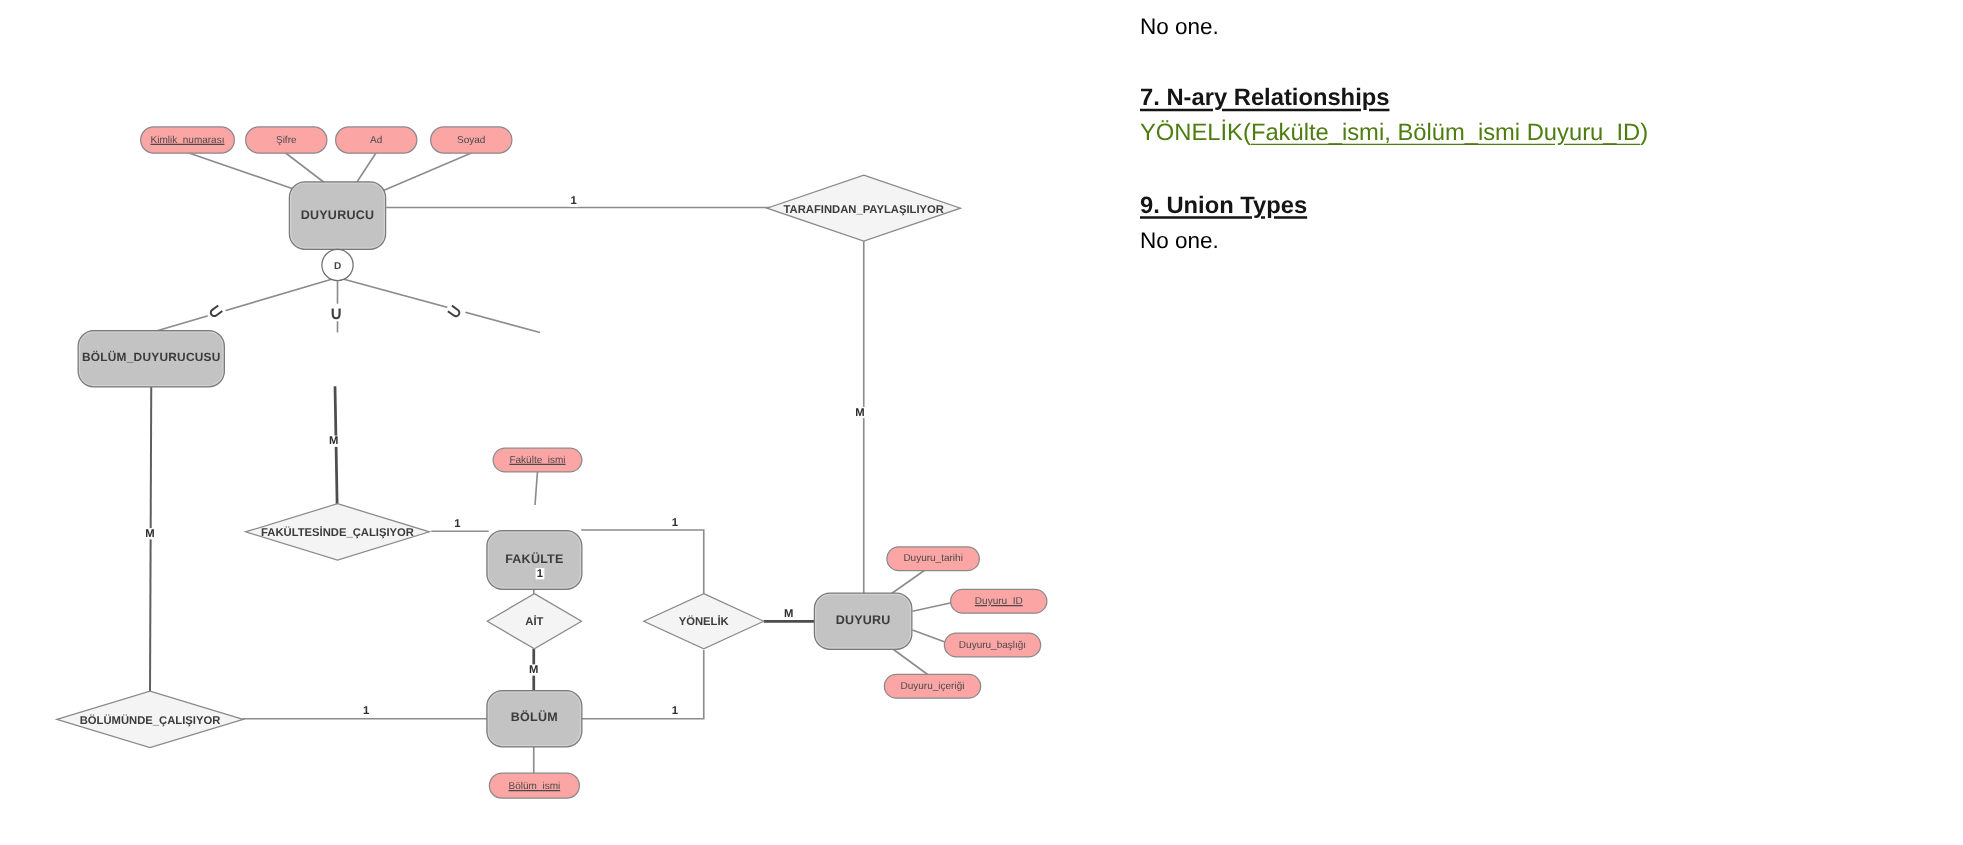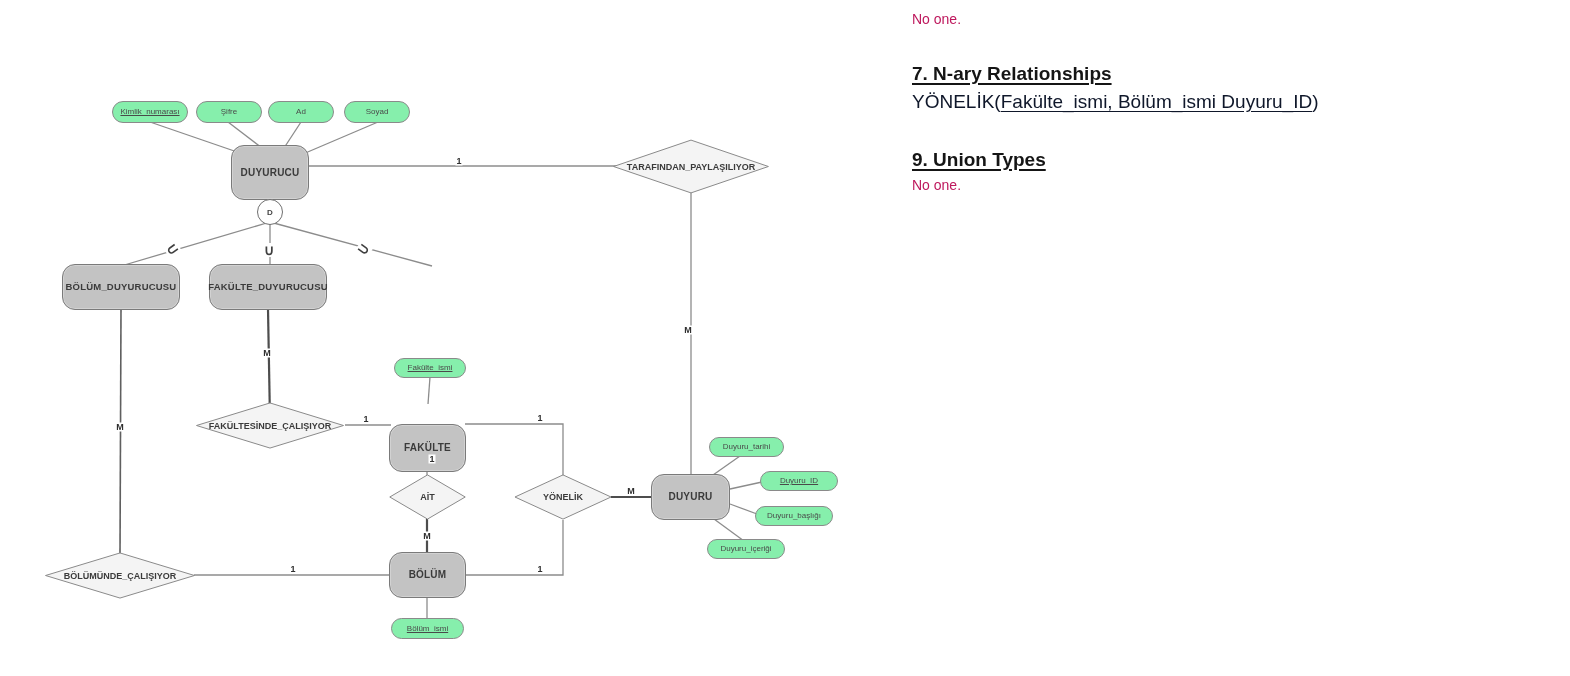--- a/index.html
+++ b/index.html
@@ -9,42 +9,42 @@
 
   #wires { position:absolute; left:0; top:0; z-index:1; }
 
   .node { position:absolute; display:flex; align-items:center; justify-content:center; text-align:center; }
 
   .entity { background:#c3c3c3; border:1.5px solid #7a7a7a; border-radius:13px; z-index:3;
             box-shadow:0 0 0 1px rgba(255,255,255,.25) inset; }
   .entity span { font-size:10px; font-weight:bold; color:#3b3b3b; letter-spacing:.2px; line-height:1; }
   .entity.small span { font-size:9.5px;text-align:right; }
 
-  .oval { background:#86efac; border:1px solid #8a8a8a; border-radius:12px; z-index:3; }
+  .oval { background:#fca5a5; border:1px solid #8a8a8a; border-radius:12px; z-index:3; }
   .oval span { font-size:8px; color:#4a4a4a; line-height:1; white-space:nowrap; }
   .oval.key span { text-decoration:underline; }
 
   .diamond { z-index:2; }
   .diamond svg { position:absolute; left:0; top:0; width:100%; height:100%; }
   .diamond span { position:relative; z-index:2; font-size:9px; font-weight:bold; color:#3b3b3b; white-space:nowrap; }
 
   .circle-d { background:#ffffff; border:1.2px solid #6f6f6f; border-radius:50%; z-index:3; }
   .circle-d span { font-size:8px; font-weight:bold; color:#444; }
 
   .card { position:absolute; z-index:4; transform:translate(-50%,-50%); font-size:9px; font-weight:bold;
           color:#2f2f2f; background:#ffffff; padding:0 1px; line-height:1; }
 
   .subset { position:absolute; z-index:4; transform:translate(-50%,-50%); font-size:14px; font-weight:bold;
             color:#3f3f3f; background:#ffffff; line-height:1; padding:0 1px; }
 
   
   #notes { position:absolute; left:912px; top:11px; width:480px; z-index:3; }
   .note-heading { font-size:19px; font-weight:bold; color:#151515; text-decoration:underline;
                   text-decoration-thickness:2px; text-underline-offset:3px; margin-bottom:6px; }
-  .note-body { font-size:14px; color:#be185d; margin-bottom:36px; }
+  .note-body { font-size:18px; color:#000000; margin-bottom:36px; }
   .note-green { font-size:19px; margin-bottom:36px; }
   .note-green .ug { text-decoration:underline; text-underline-offset:3px; }
 </style>
 </head>
 <body>
 
 <div id="canvas">
 
   <svg id="wires" width="870" height="676" viewBox="0 0 870 676">
     <g stroke="#8c8c8c" stroke-width="1.3" fill="none">
@@ -116,23 +116,20 @@
   <div class="node circle-d" style="left:257px;top:199px;width:26px;height:26px">
     <span>D</span>
     </div>
 
   <span class="subset" style="left:172px;top:249px;transform:translate(-50%,-50%) rotate(-36deg)">⊂</span>
   <span class="subset" style="left:269px;top:250px">∪</span>
   <span class="subset" style="left:364px;top:249px;transform:translate(-50%,-50%) rotate(36deg)">⊃</span>
 
   <div class="node entity small" style="left:62px;top:264px;width:118px;height:46px">
     <span>BÖLÜM_DUYURUCUSU</span>
-    </div>
-  <div class="node entity small" style="left:209px;top:264px;width:118px;height:46px">
-    <span>FAKÜLTE_DUYURUCUSU</span>
     </div>
 
   <div class="node diamond" style="left:612px;top:139px;width:158px;height:55px">
     <svg viewBox="0 0 100 50" preserveAspectRatio="none">
         <polygon points="50,1 99,25 50,49 1,25" fill="#f4f4f4" stroke="#8a8a8a" vector-effect="non-scaling-stroke"></polygon>
       </svg>
     <span>TARAFINDAN_PAYLAŞILIYOR</span>
     </div>
 
   <div class="node diamond" style="left:195px;top:402px;width:150px;height:47px">
@@ -205,21 +202,21 @@
   <span class="card" style="left:120px;top:427px">M</span>
   <span class="card" style="left:293px;top:569px">1</span>
   <span class="card" style="left:540px;top:418px">1</span>
   <span class="card" style="left:540px;top:569px">1</span>
   <span class="card" style="left:631px;top:491px">M</span>
 
   <div id="notes">
     <div class="note-body">No one.</div>
 
     <div class="note-heading">7. N-ary Relationships</div>
-    <div class="note-green" style="color:#0f172a">
+    <div class="note-green" style="color:#4d7c0f">
       <span>YÖNELİK(</span><span class="ug">Fakülte_ismi, Bölüm_ismi  Duyuru_ID</span><span>)</span>
     </div>
 
     <div class="note-heading">9. Union Types</div>
     <div class="note-body">No one.</div>
   </div>
 
 </div>
 
 </body></html>

